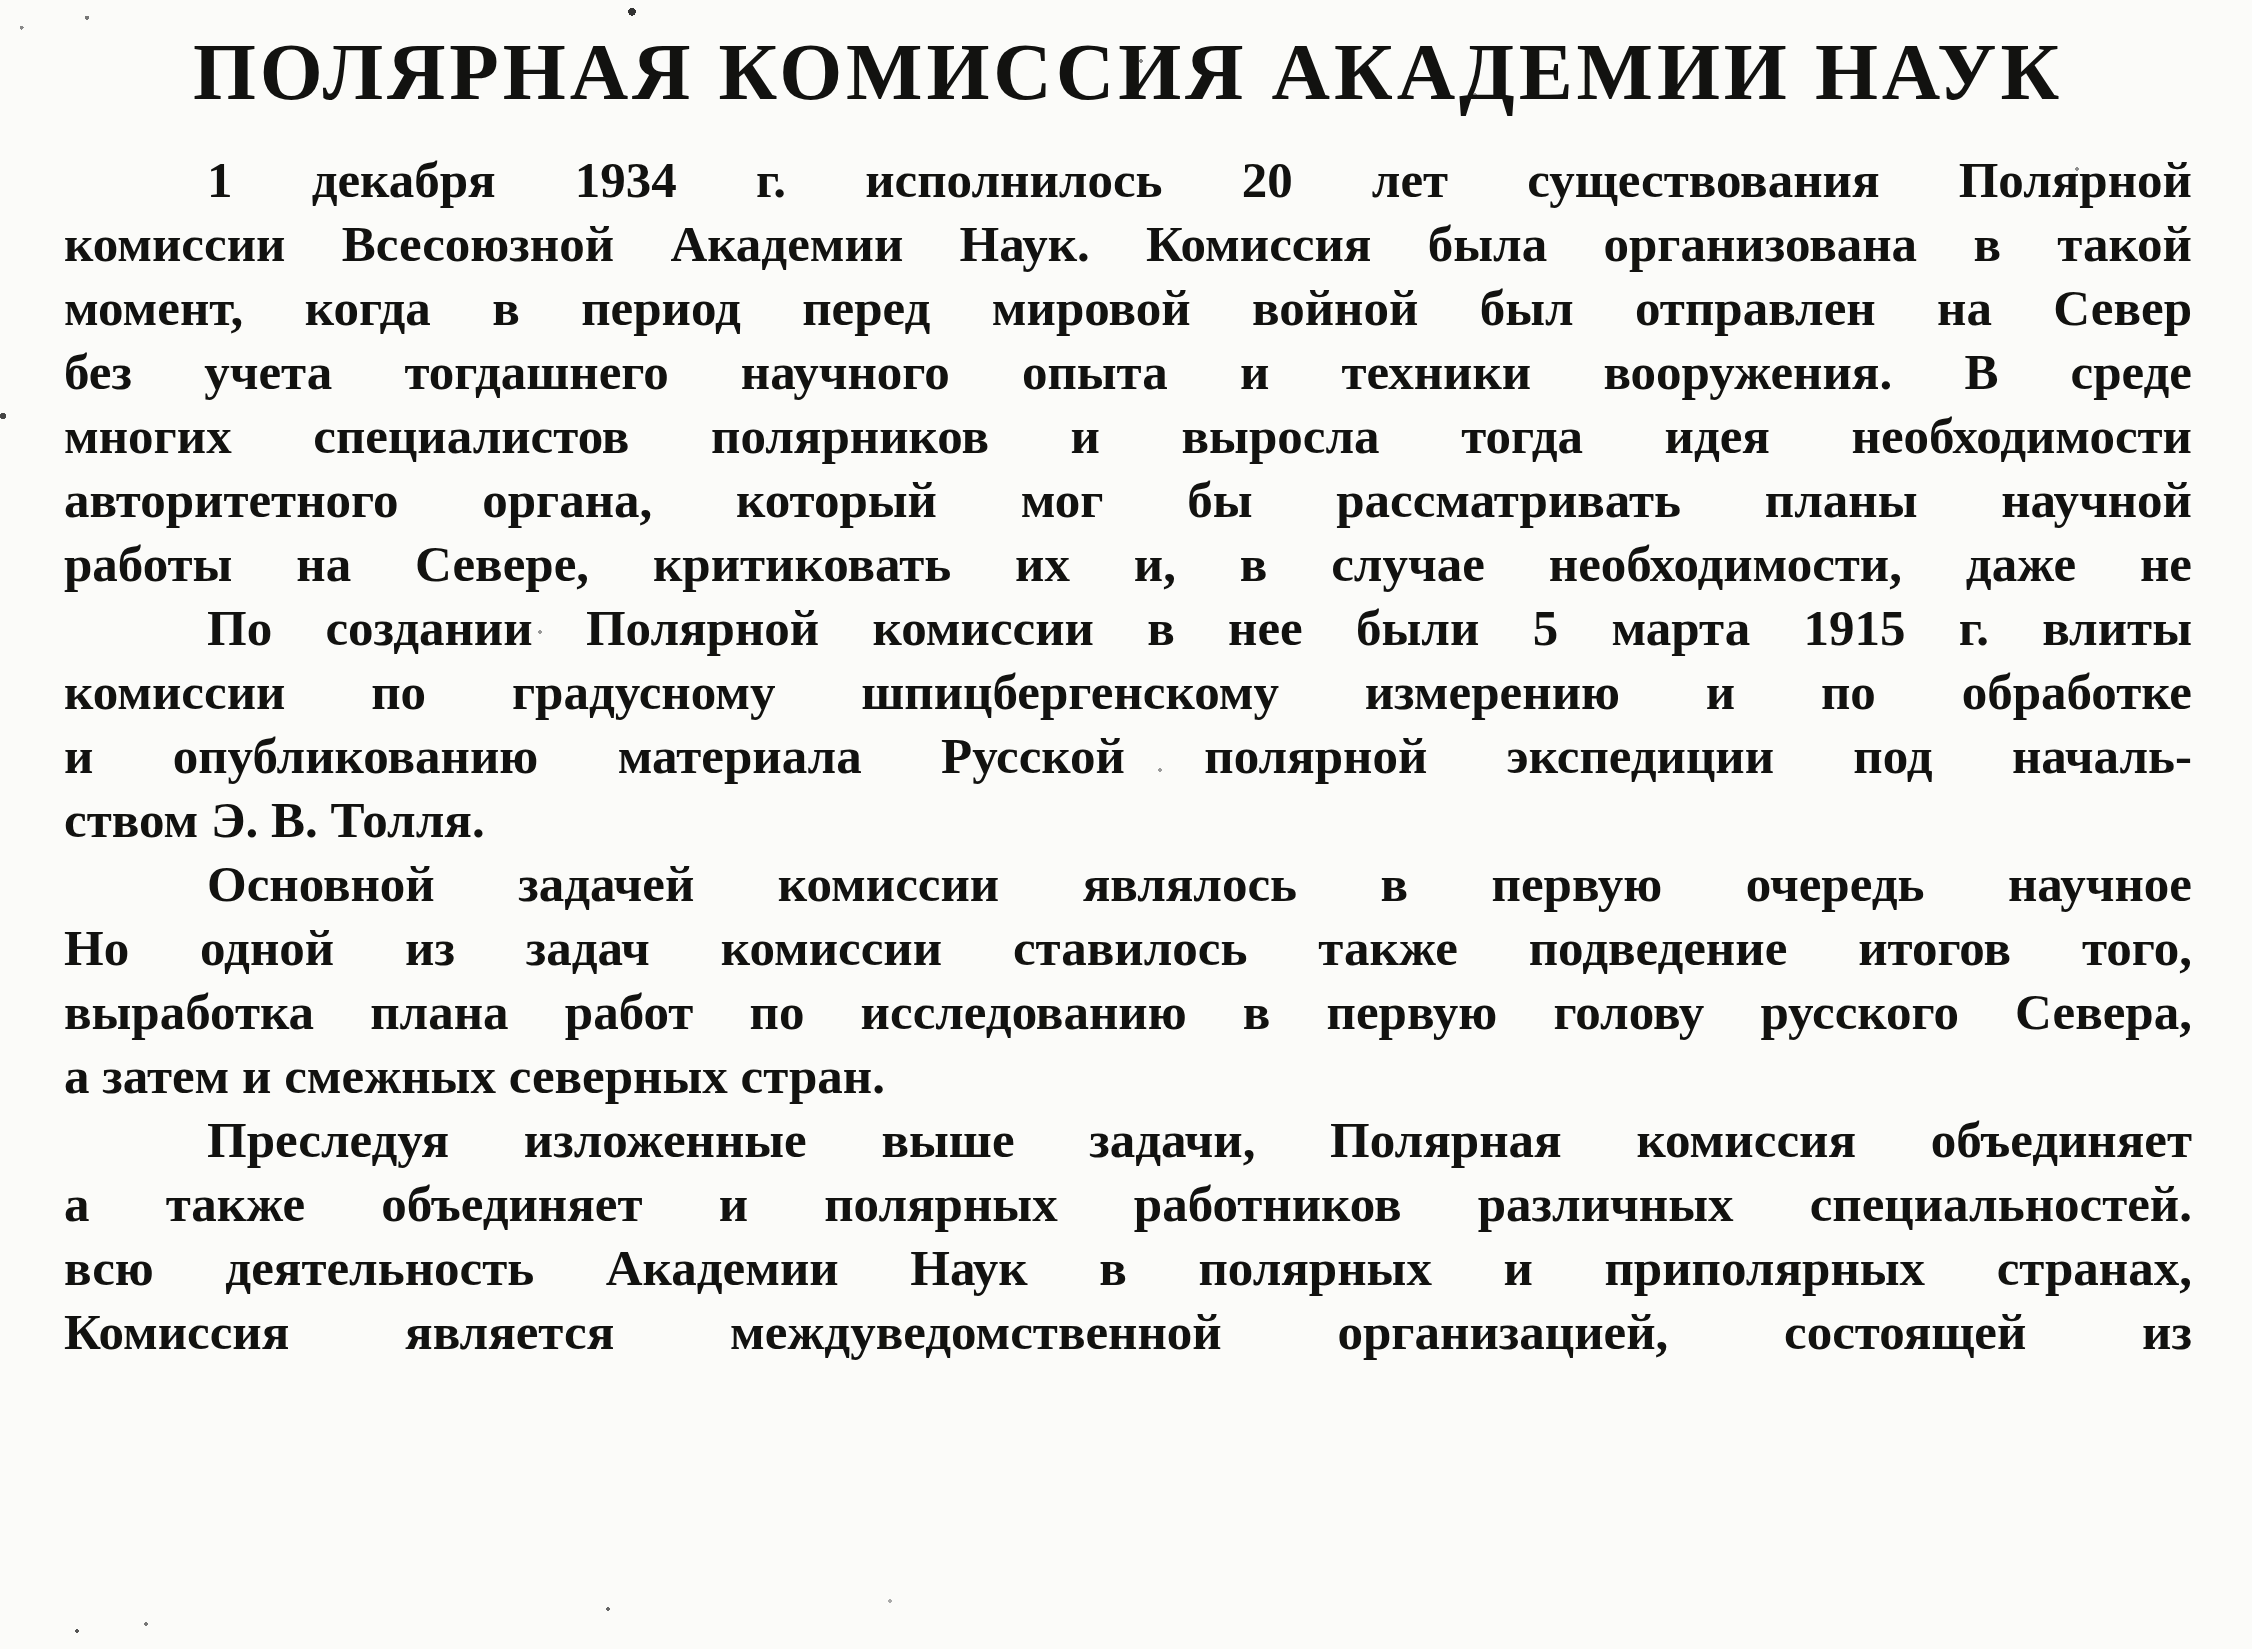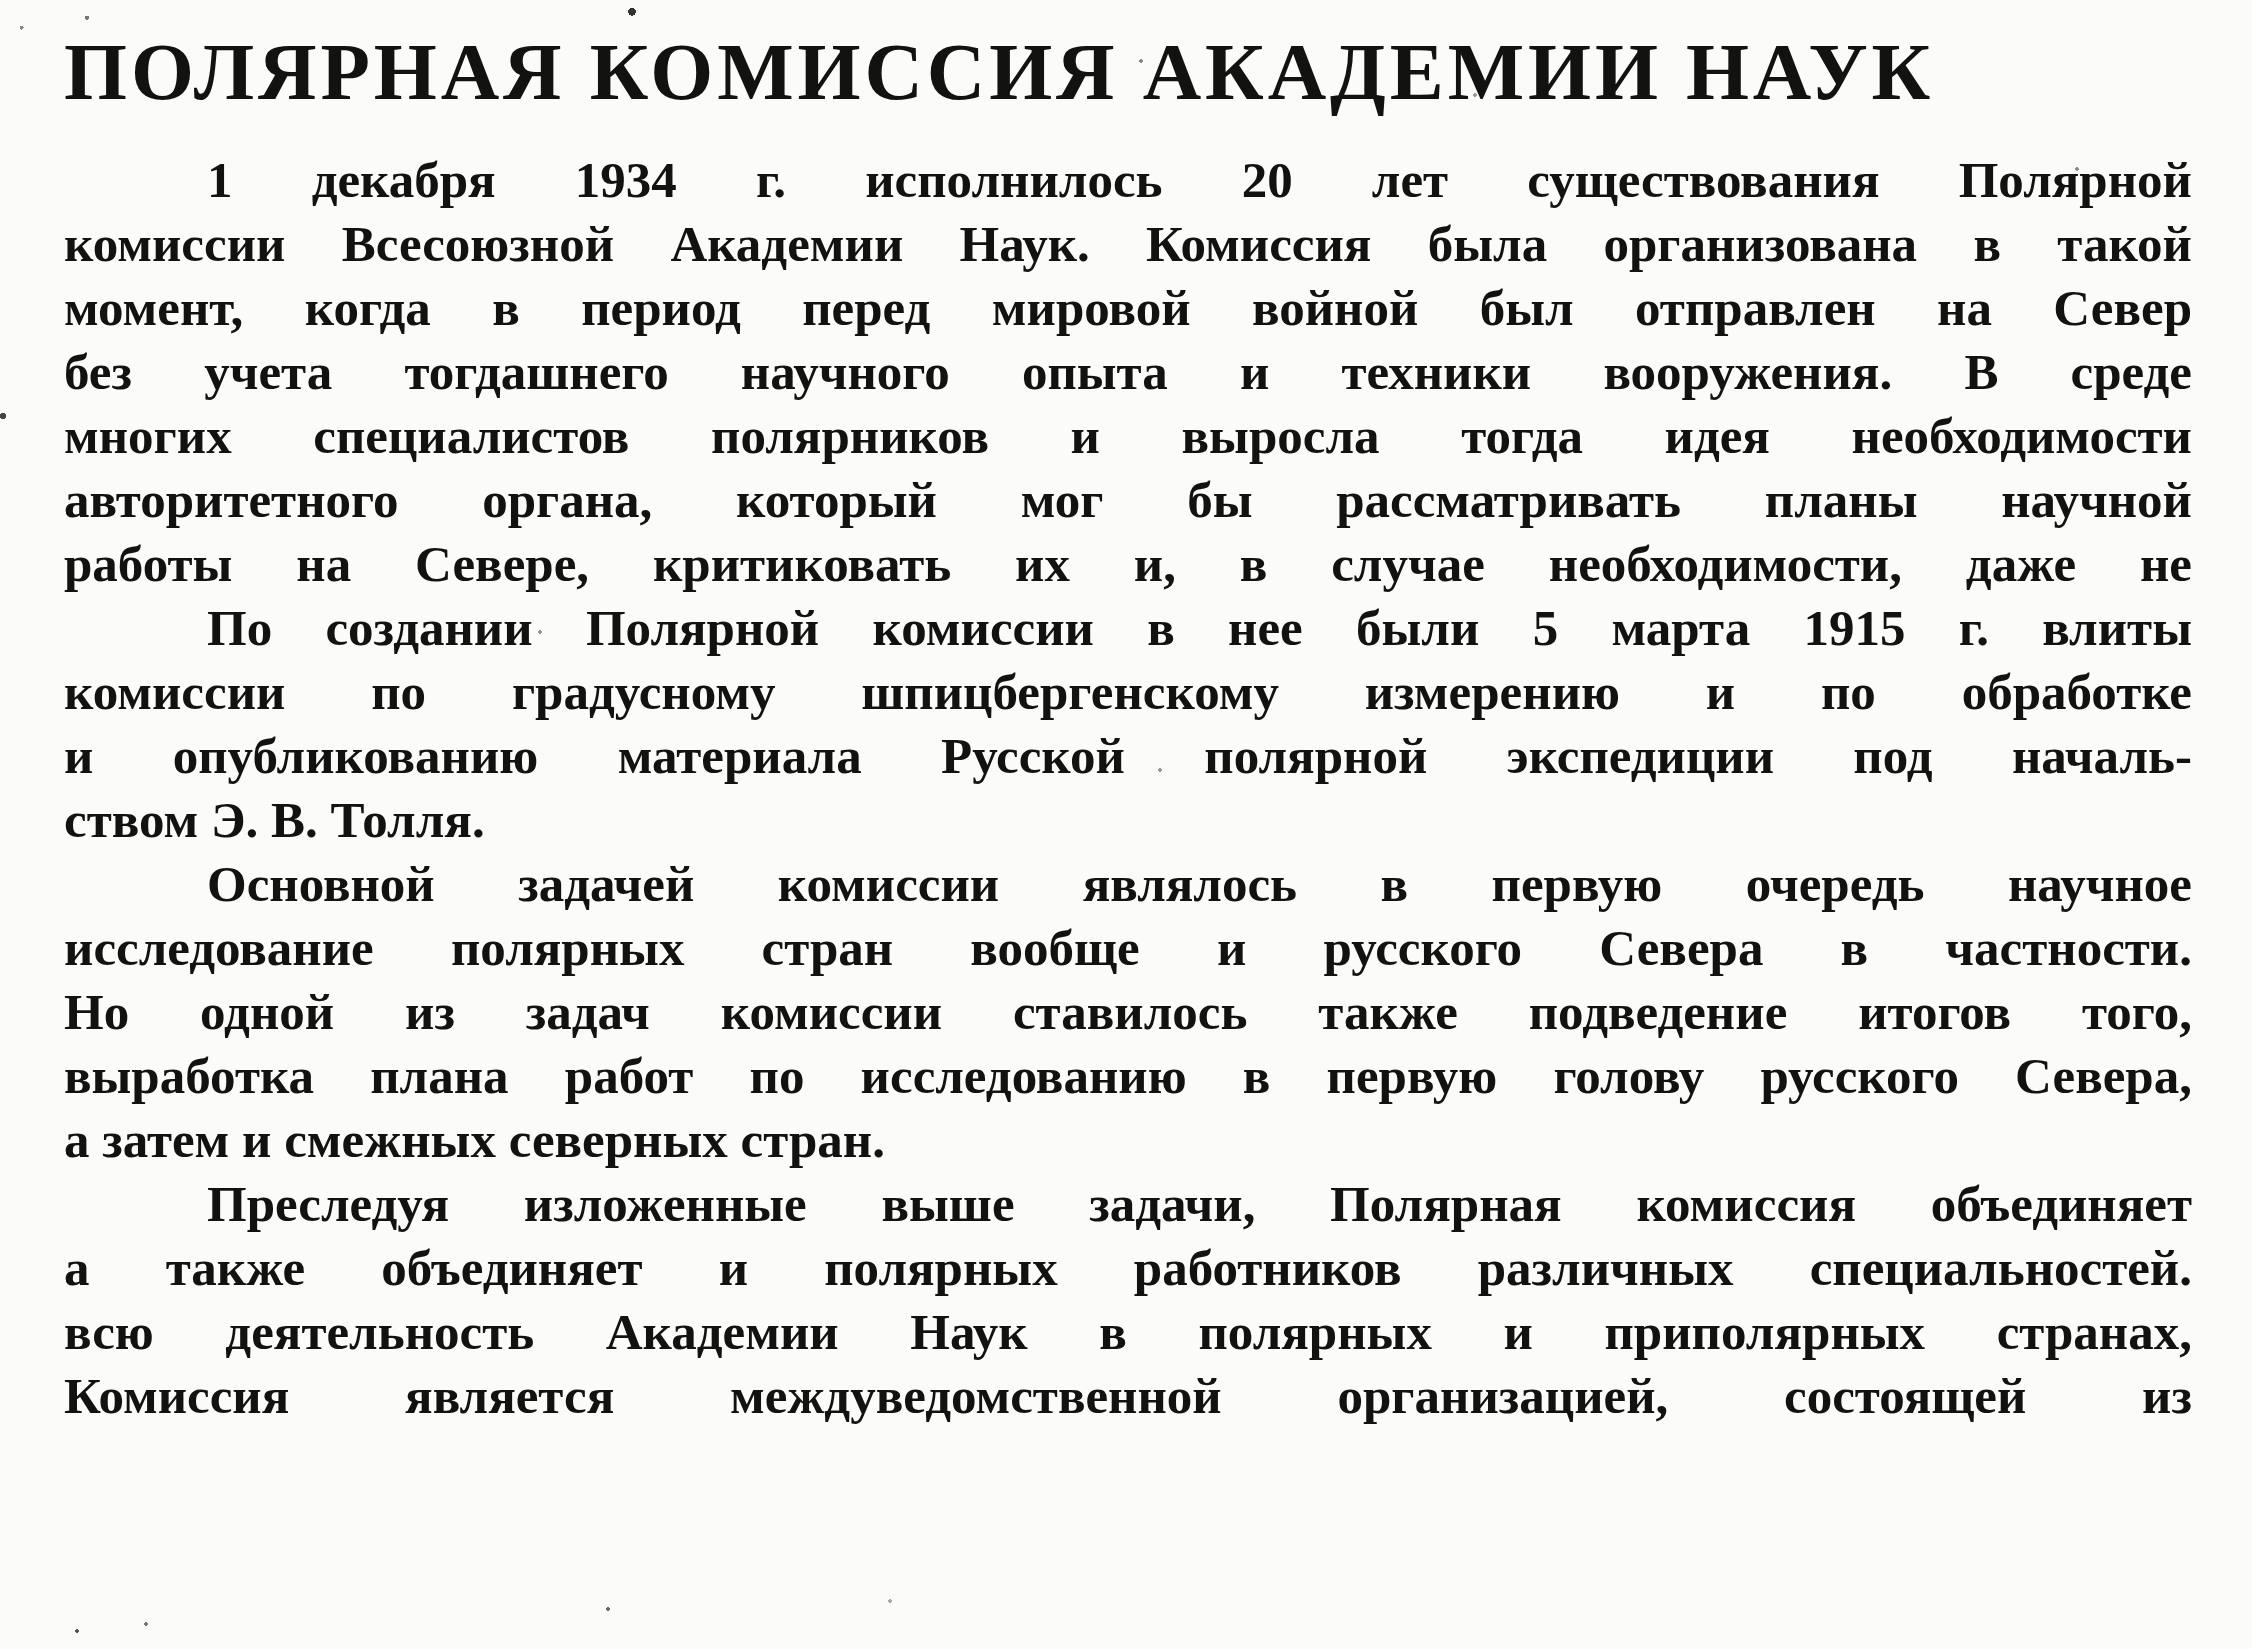--- a/index.html
+++ b/index.html
@@ -32,20 +32,21 @@
     color: #121210;
   }
   .page {
     position: absolute;
     top: 0; left: 0; right: 0; bottom: 0;
     padding: 29.6px 61px 0 64px;
     box-sizing: border-box;
   }
   .title {
     margin: 0 0 33px 0;
+    text-align: center;
     font-size: 81px;
     line-height: 85px;
     font-weight: bold;
     letter-spacing: 3.9px;
     white-space: nowrap;
   }
   .article {
     font-size: 51px;
     line-height: 64px;
     font-weight: bold;
@@ -78,21 +79,20 @@
         <div class="line">работы на Севере, критиковать их и, в случае необходимости, даже не</div>
       </div>
       <div class="paragraph">
         <div class="line first">По создании Полярной комиссии в нее были 5 марта 1915 г. влиты</div>
         <div class="line">комиссии по градусному шпицбергенскому измерению и по обработке</div>
         <div class="line">и опубликованию материала Русской полярной экспедиции под началь-</div>
         <div class="line last">ством Э. В. Толля.</div>
       </div>
       <div class="paragraph">
         <div class="line first">Основной задачей комиссии являлось в первую очередь научное</div>
-        <div class="line">исследование полярных стран вообще и русского Севера в частности.</div>
         <div class="line">Но одной из задач комиссии ставилось также подведение итогов того,</div>
         <div class="line">выработка плана работ по исследованию в первую голову русского Севера,</div>
         <div class="line last">а затем и смежных северных стран.</div>
       </div>
       <div class="paragraph">
         <div class="line first">Преследуя изложенные выше задачи, Полярная комиссия объединяет</div>
         <div class="line">а также объединяет и полярных работников различных специальностей.</div>
         <div class="line">всю деятельность Академии Наук в полярных и приполярных странах,</div>
         <div class="line">Комиссия является междуведомственной организацией, состоящей из</div>
       </div>

